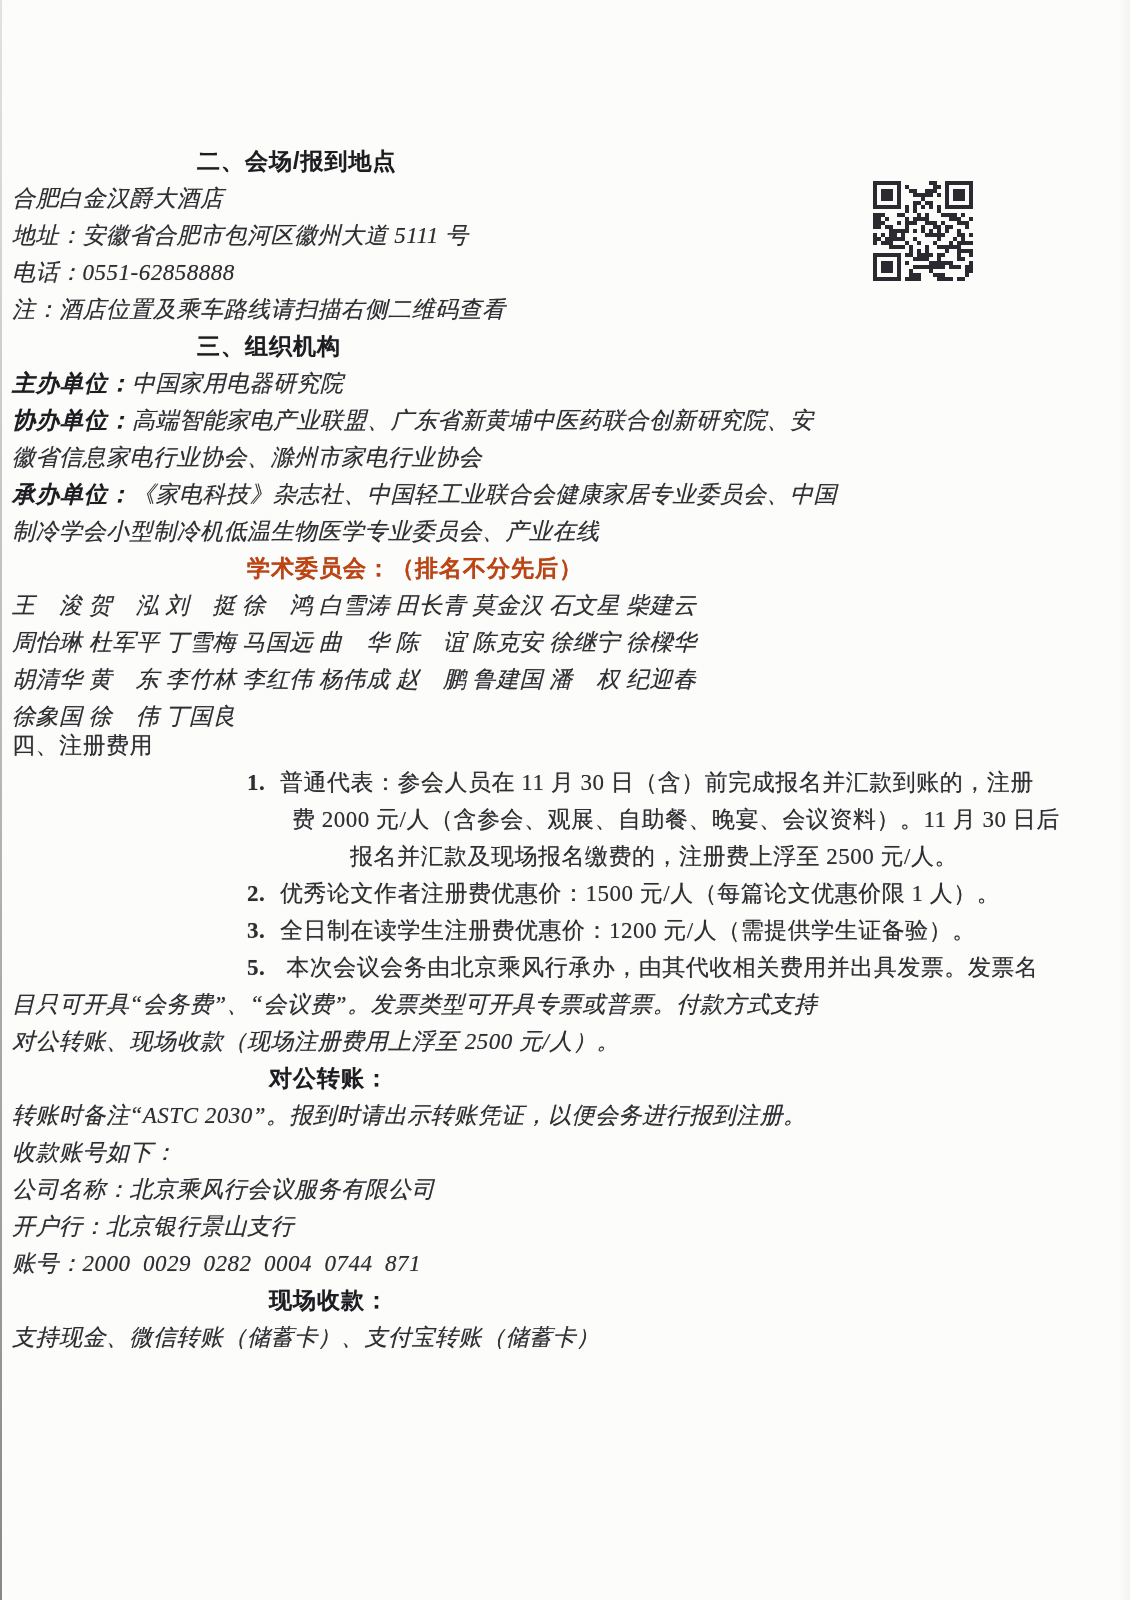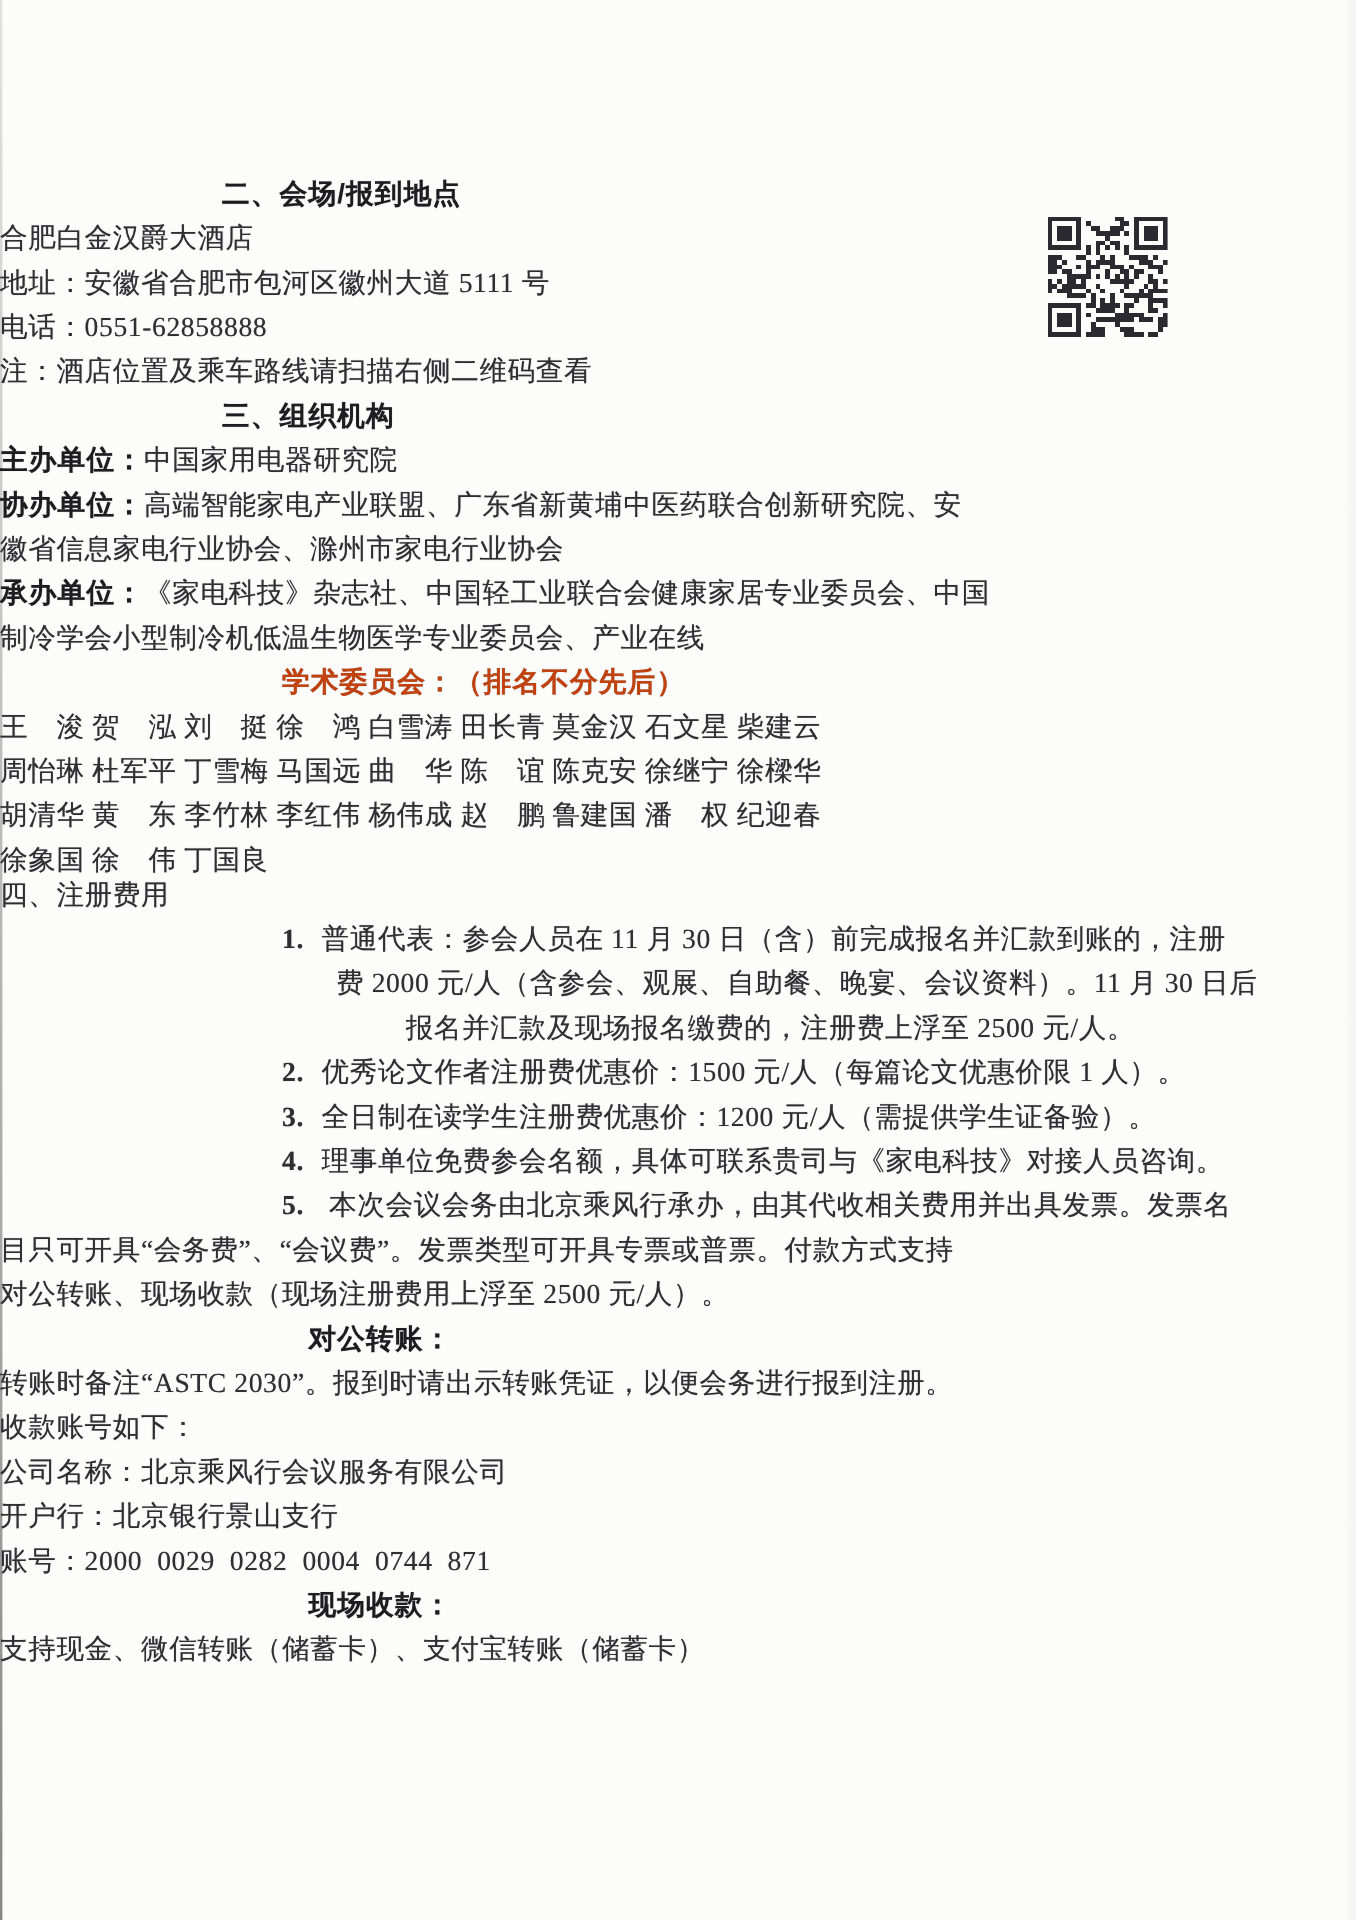--- a/index.html
+++ b/index.html
@@ -19,36 +19,36 @@
   
   .scan-edge{
     position:absolute;left:0;top:0;width:2px;height:100%;
     background:linear-gradient(to bottom, rgba(40,40,40,.12), rgba(40,40,40,.55));
   }
   .scan-shade{
     position:absolute;right:0;top:0;width:10px;height:100%;
     background:linear-gradient(to left, rgba(120,120,120,.07), rgba(120,120,120,0));
   }
   .content{
-    position:absolute;left:0;top:143px;width:1004px;
+    position:absolute;left:12px;top:143px;width:1004px;
   }
   .line{
     height:37px;line-height:37px;
     font-size:23px;letter-spacing:.5px;
     white-space:pre;
     color:#2e2e33;
     text-shadow:0 0 .7px rgba(46,46,51,.55);
   }
   .k-h2{
     padding-left:185px;
     font-family:"Liberation Sans","DejaVu Sans",sans-serif;
     font-weight:700;color:#1c1c21;font-size:23px;letter-spacing:1px;
   }
   .k-h2-tight{margin-top:-8px;}
-  .k-body{}
+  .k-body{font-style:italic;}
   .k-body-bold{
     padding-left:235px;
     font-family:"Liberation Sans","DejaVu Sans",sans-serif;
     font-weight:700;color:#c2410c;letter-spacing:1px;
   }
   .k-sub-bold{
     padding-left:257px;
     font-family:"Liberation Sans","DejaVu Sans",sans-serif;
     font-weight:700;color:#1c1c21;letter-spacing:1px;
   }
@@ -91,21 +91,20 @@
       <div class="line k-body"><span>王　浚 贺　泓 刘　挺 徐　鸿 白雪涛 田长青 莫金汉 石文星 柴建云</span></div>
       <div class="line k-body"><span>周怡琳 杜军平 丁雪梅 马国远 曲　华 陈　谊 陈克安 徐继宁 徐樑华</span></div>
       <div class="line k-body"><span>胡清华 黄　东 李竹林 李红伟 杨伟成 赵　鹏 鲁建国 潘　权 纪迎春</span></div>
       <div class="line k-body"><span>徐象国 徐　伟 丁国良</span></div>
       <div class="line k-h2-tight"><span>四、注册费用</span></div>
       <div class="line k-li"><span class="num">1.</span><span>普通代表：参会人员在 11 月 30 日（含）前完成报名并汇款到账的，注册</span></div>
       <div class="line k-wrap-deep"><span>费 2000 元/人（含参会、观展、自助餐、晚宴、会议资料）。11 月 30 日后</span></div>
       <div class="line k-wrap-deep"><span>报名并汇款及现场报名缴费的，注册费上浮至 2500 元/人。</span></div>
       <div class="line k-li"><span class="num">2.</span><span>优秀论文作者注册费优惠价：1500 元/人（每篇论文优惠价限 1 人）。</span></div>
       <div class="line k-li"><span class="num">3.</span><span>全日制在读学生注册费优惠价：1200 元/人（需提供学生证备验）。</span></div>
-      <div class="line k-li"><span class="num">4.</span><span>理事单位免费参会名额，具体可联系贵司与《家电科技》对接人员咨询。</span></div>
       <div class="line k-li"><span class="num">5.</span><span> 本次会议会务由北京乘风行承办，由其代收相关费用并出具发票。发票名</span></div>
       <div class="line k-body"><span>目只可开具“会务费”、“会议费”。发票类型可开具专票或普票。付款方式支持</span></div>
       <div class="line k-body"><span>对公转账、现场收款（现场注册费用上浮至 2500 元/人）。</span></div>
       <div class="line k-sub-bold"><span>对公转账：</span></div>
       <div class="line k-body"><span>转账时备注“ASTC 2030”。报到时请出示转账凭证，以便会务进行报到注册。</span></div>
       <div class="line k-body"><span>收款账号如下：</span></div>
       <div class="line k-body"><span>公司名称：北京乘风行会议服务有限公司</span></div>
       <div class="line k-body"><span>开户行：北京银行景山支行</span></div>
       <div class="line k-body"><span>账号：2000  0029  0282  0004  0744  871</span></div>
       <div class="line k-sub-bold"><span>现场收款：</span></div>

